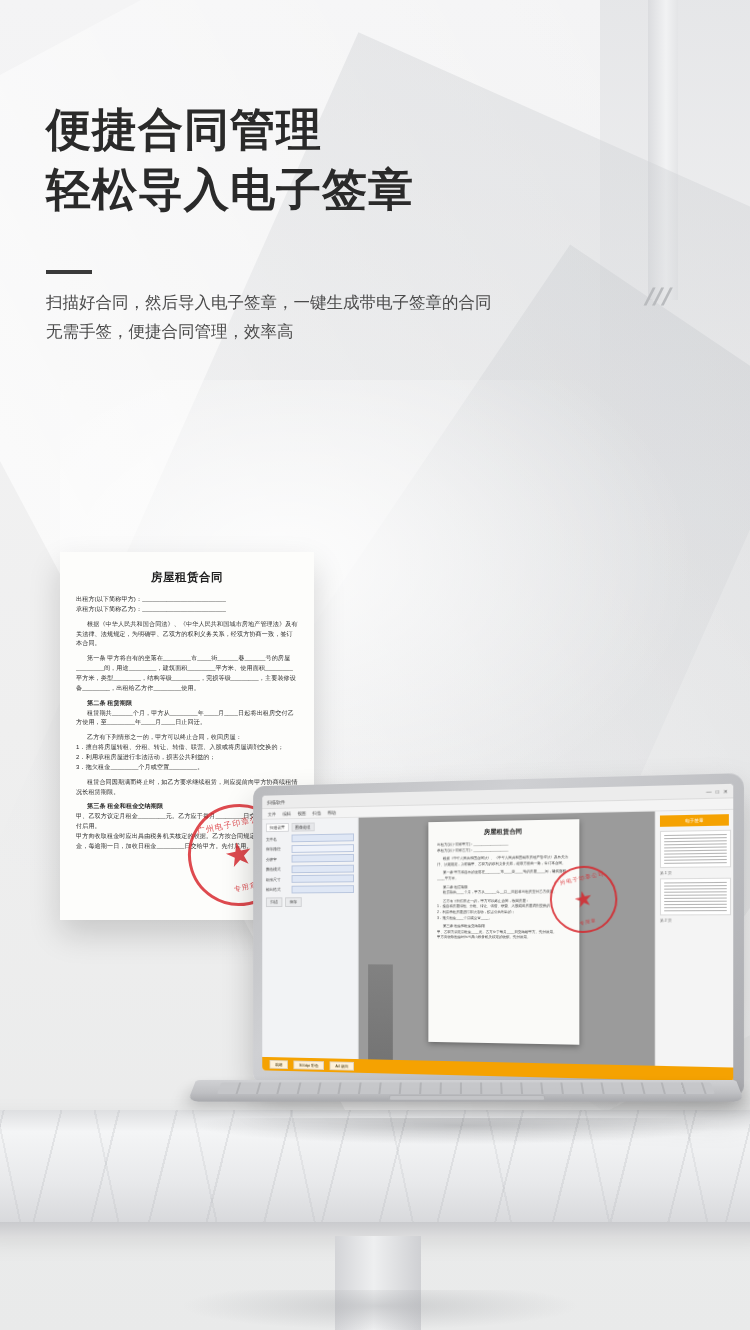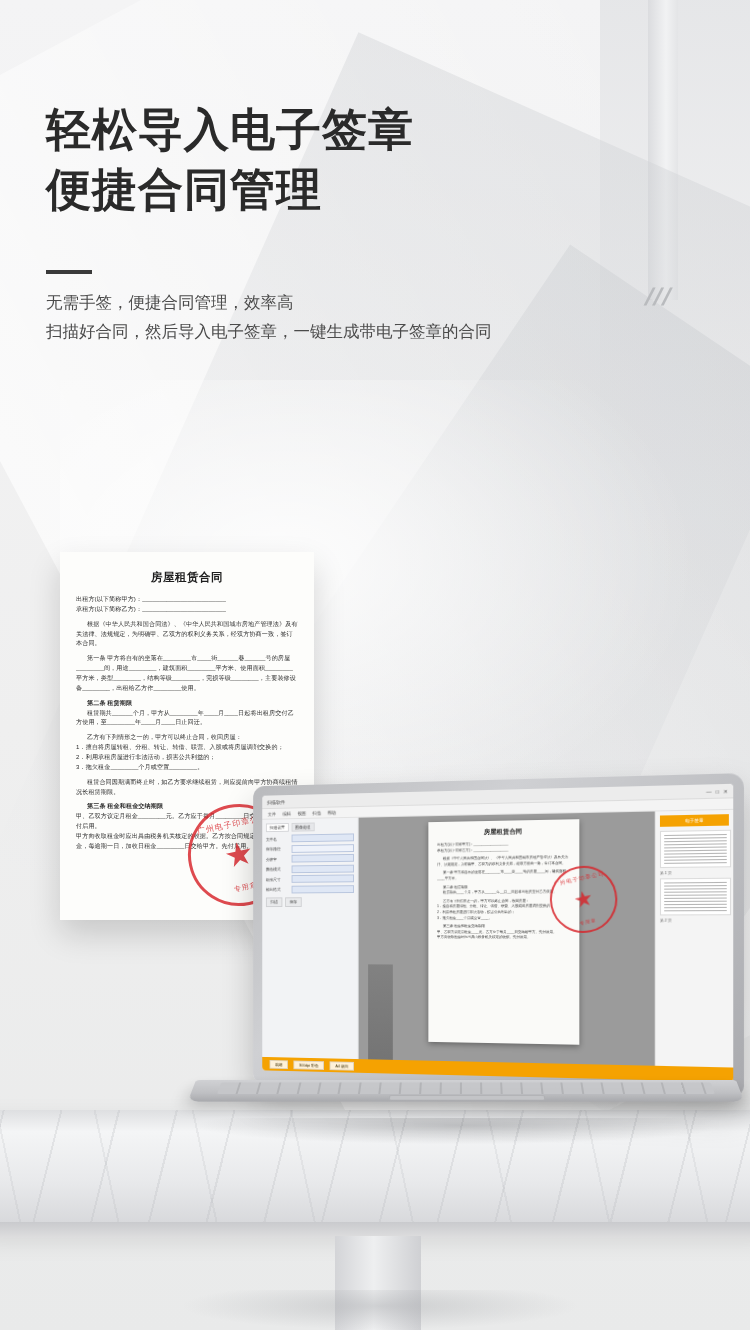--- a/index.html
+++ b/index.html
@@ -415,27 +415,27 @@
   <div class="bg-soft-glow"></div>
 
   <div class="table-top">
     <div class="table-veins"></div>
   </div>
   <div class="table-edge"></div>
   <div class="table-stem"></div>
   <div class="table-base-shadow"></div>
 
   <div class="headline">
+    <div>便捷合同管理</div>
     <div>轻松导入电子签章</div>
-    <div>便捷合同管理</div>
   </div>
   <div class="rule"></div>
   <div class="subcopy">
+    <div>扫描好合同，然后导入电子签章，一键生成带电子签章的合同</div>
     <div>无需手签，便捷合同管理，效率高</div>
-    <div>扫描好合同，然后导入电子签章，一键生成带电子签章的合同</div>
   </div>
   <div class="slashes">///</div>
 
   <div class="paper">
     <div class="paper-inner">
       <div class="paper-title">房屋租赁合同</div>
 
       <div class="paper-line">出租方(以下简称甲方)：________________________</div>
       <div class="paper-line">承租方(以下简称乙方)：________________________</div>
       <div class="paper-gap"></div>

